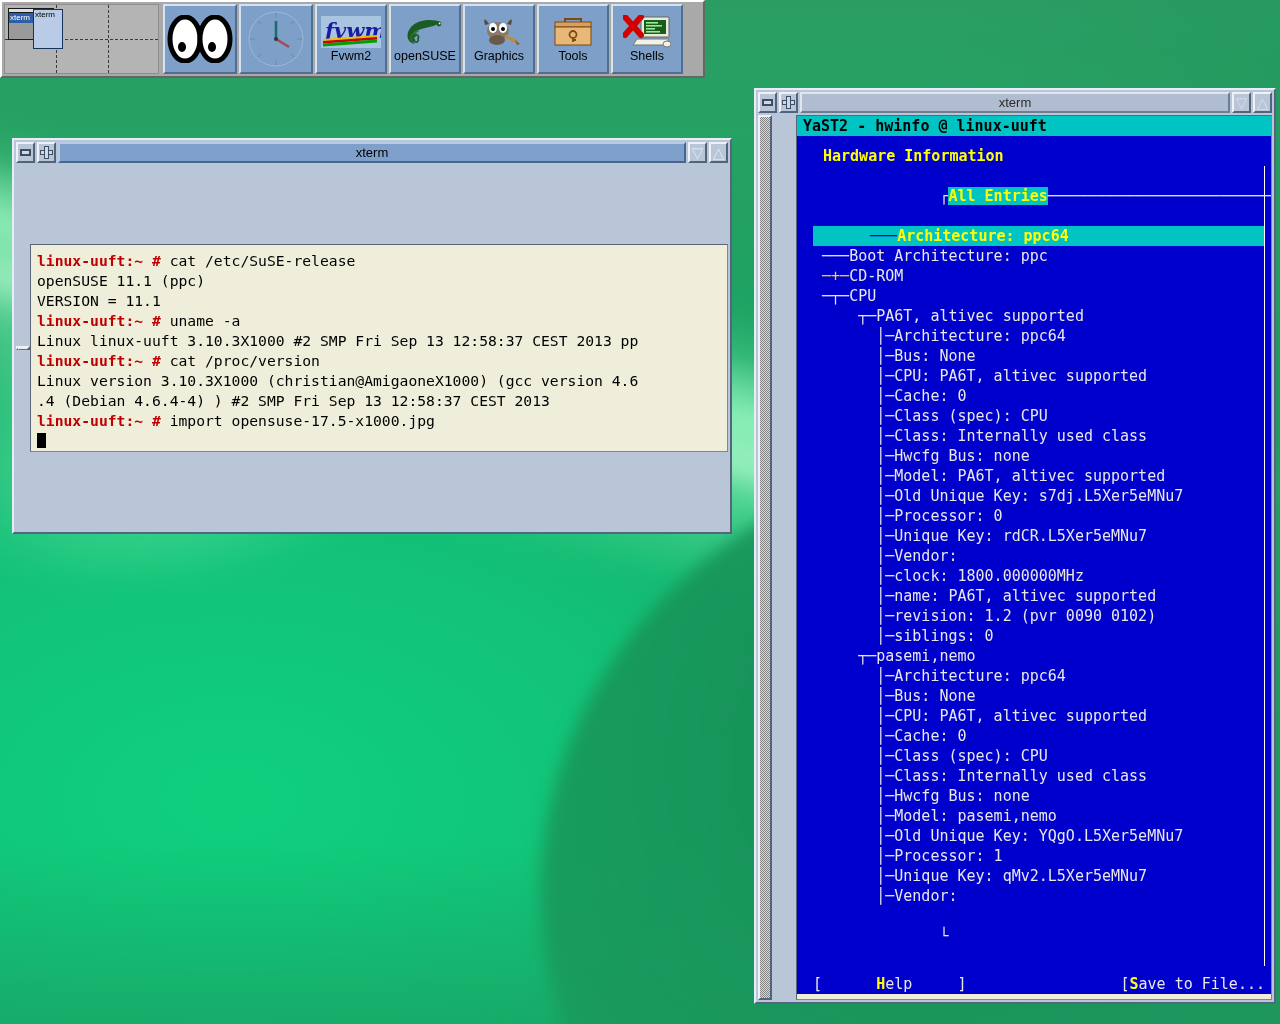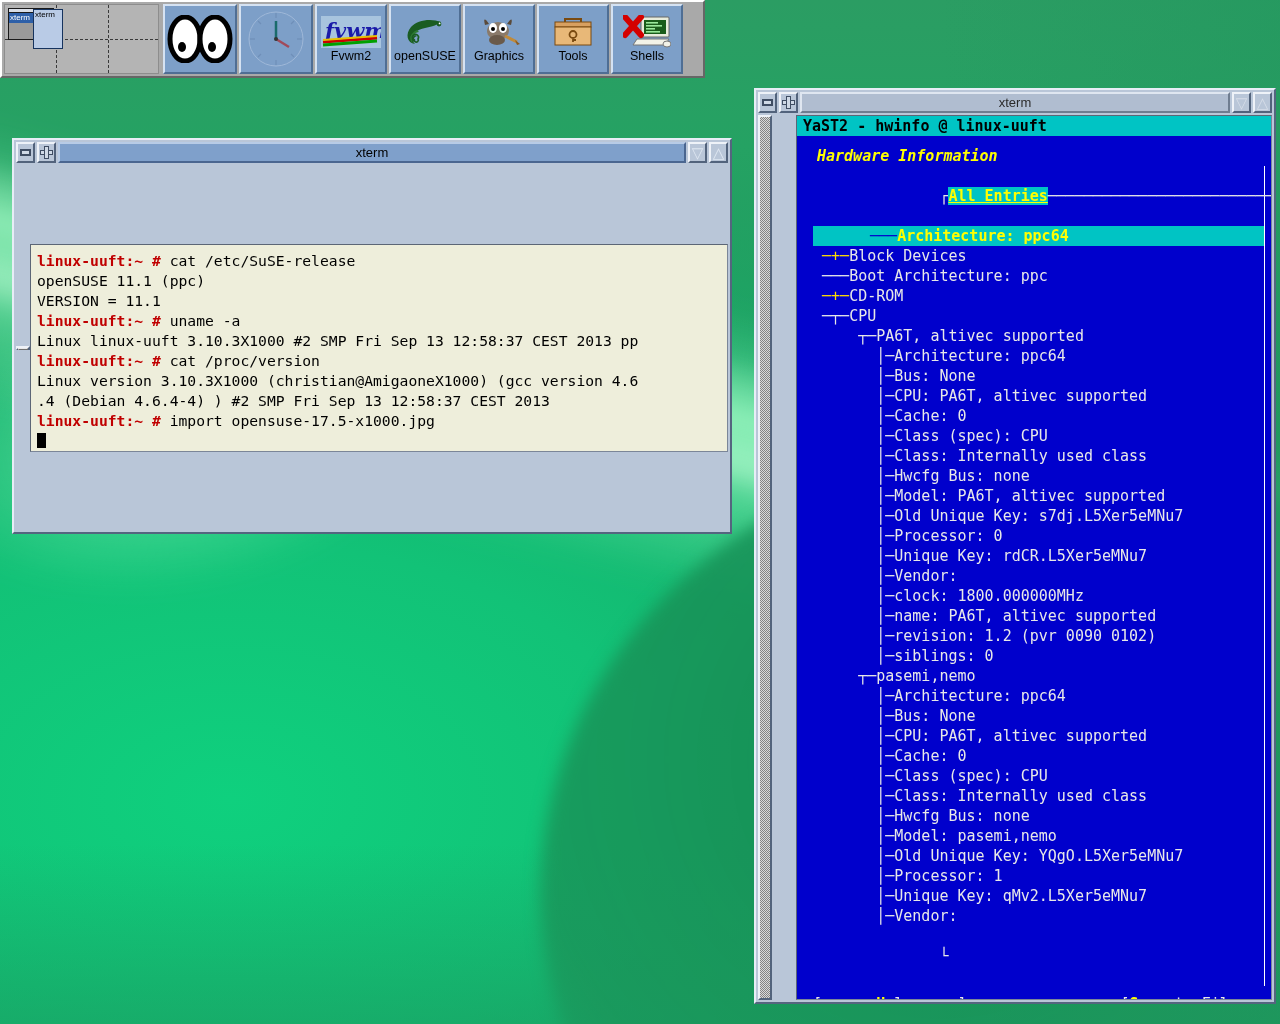--- a/index.html
+++ b/index.html
@@ -138,21 +138,21 @@
     flex:1;background:#eeeedb;box-sizing:border-box;
     border:1px solid #7b8698;border-top-color:#5c6676;border-left-color:#5c6676;
     font-family:"DejaVu Sans Mono","Liberation Mono",monospace;
     overflow:hidden;
   }
   .yt-head{background:#00c4c4;color:#000;font-size:15px;line-height:20px;
      font-weight:bold;white-space:pre;padding-left:6px;}
   .yt-body{background:#0000cc;padding:0;}
   .y-row{font-size:15px;line-height:20px;white-space:pre;color:#e8e8e8;}
   .y-title{color:#ffff00;font-weight:bold;}
-  .y-sel-box{background:#00c4c4;color:#ffff00;font-weight:bold;text-decoration:underline;}
+  .y-sel-box{background:#00c4c4;color:#ffff00;font-weight:bold;}
   .y-sel-bar{background:#00c4c4;color:#ffff00;font-weight:bold;display:block;padding-left:48px;}
   .y-plus{color:#ffdd00;}
   .y-line{color:#e8e8e8;}
   .yt-btnrow{font-size:15px;line-height:20px;white-space:pre;color:#e8e8e8;}
   .hk{color:#ffff00;font-weight:bold;}
 </style>
 </head>
 <body>
 
 <div id="desktop">
@@ -361,29 +361,28 @@
 
     <div class="body-row" style="flex:1;min-height:0;gap:24px;">
       <div class="sbar">
         <div class="trough"></div>
       </div>
       <div class="ncurses">
 
         <div class="yt-head">YaST2 - hwinfo @ linux-uuft</div>
 
         <div class="yt-body" style="padding-top:10px;">
-          <div class="y-row y-title" style="padding-left:20px;font-style:italic;">Hardware Information</div>
+          <div class="y-row y-title" style="padding-left:26px;">Hardware Information</div>
 
           <div style="padding-left:16px;border-right:1px solid #fff;margin-right:6px;">
             <div class="y-row">
               <span style="color:#e8e8e8;">┌</span><span class="y-sel-box">All Entries</span><span style="color:#e8e8e8;">────────────────────────────</span>
             </div>
             <div id="yast-tree">
                 <div class="y-row"><span class="y-sel-bar" style="display: block; color: rgb(255, 255, 0);"><span style="color: rgb(0, 0, 204);"> ───</span><span>Architecture: ppc64</span></span></div>
-                <div class="y-row"><span class="y-plus"> ─+─</span><span>Block Devices</span></div>
                 <div class="y-row"><span class="y-line"> ───</span><span>Boot Architecture: ppc</span></div>
                 <div class="y-row"><span class="y-plus"> ─+─</span><span>CD-ROM</span></div>
                 <div class="y-row"><span class="y-line"> ─┬─</span><span>CPU</span></div>
                 <div class="y-row"><span class="y-line">     ┬─</span><span>PA6T, altivec supported</span></div>
                 <div class="y-row"><span class="y-line">       │─</span><span>Architecture: ppc64</span></div>
                 <div class="y-row"><span class="y-line">       │─</span><span>Bus: None</span></div>
                 <div class="y-row"><span class="y-line">       │─</span><span>CPU: PA6T, altivec supported</span></div>
                 <div class="y-row"><span class="y-line">       │─</span><span>Cache: 0</span></div>
                 <div class="y-row"><span class="y-line">       │─</span><span>Class (spec): CPU</span></div>
                 <div class="y-row"><span class="y-line">       │─</span><span>Class: Internally used class</span></div>

